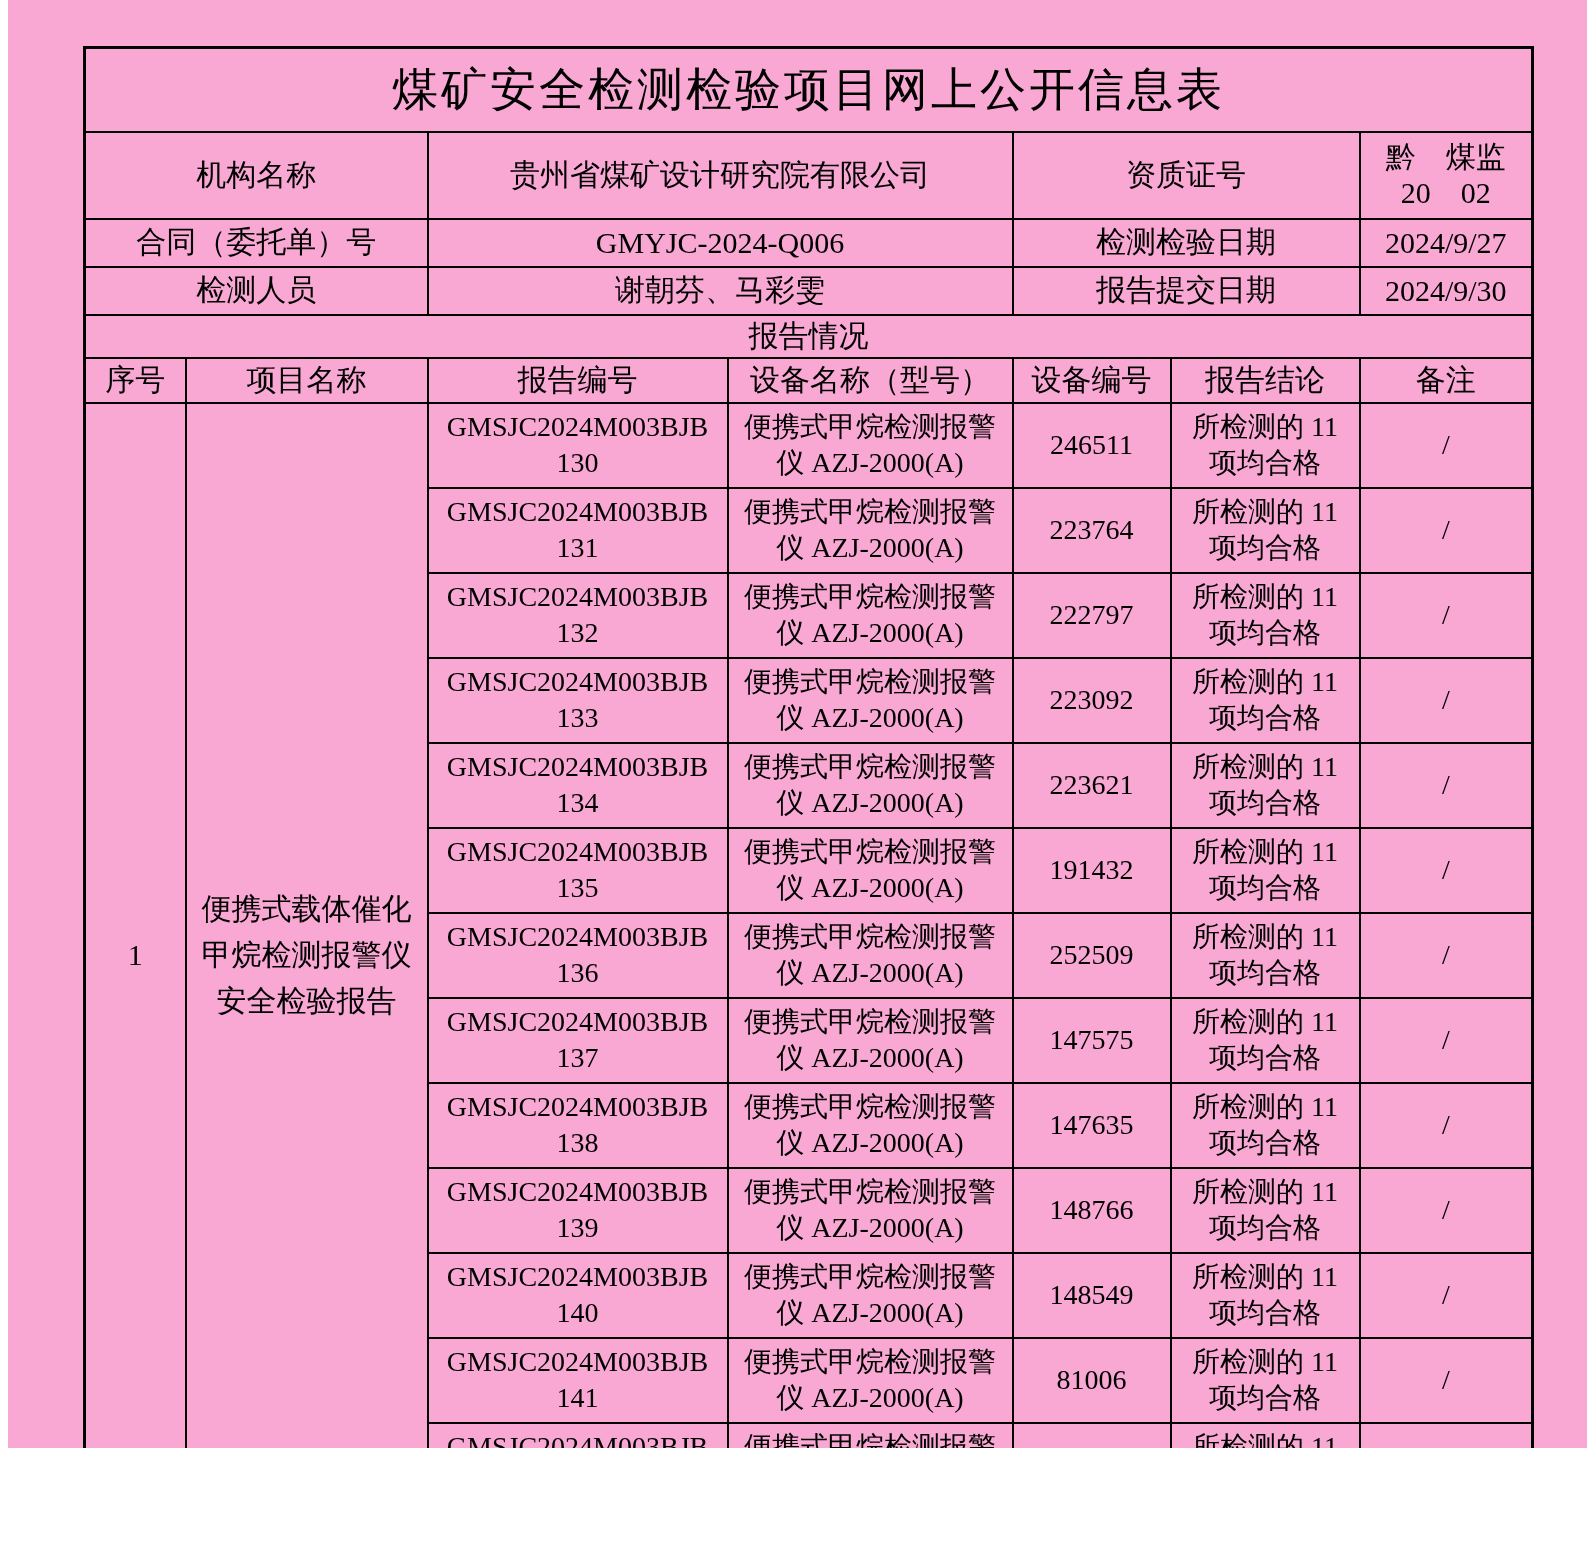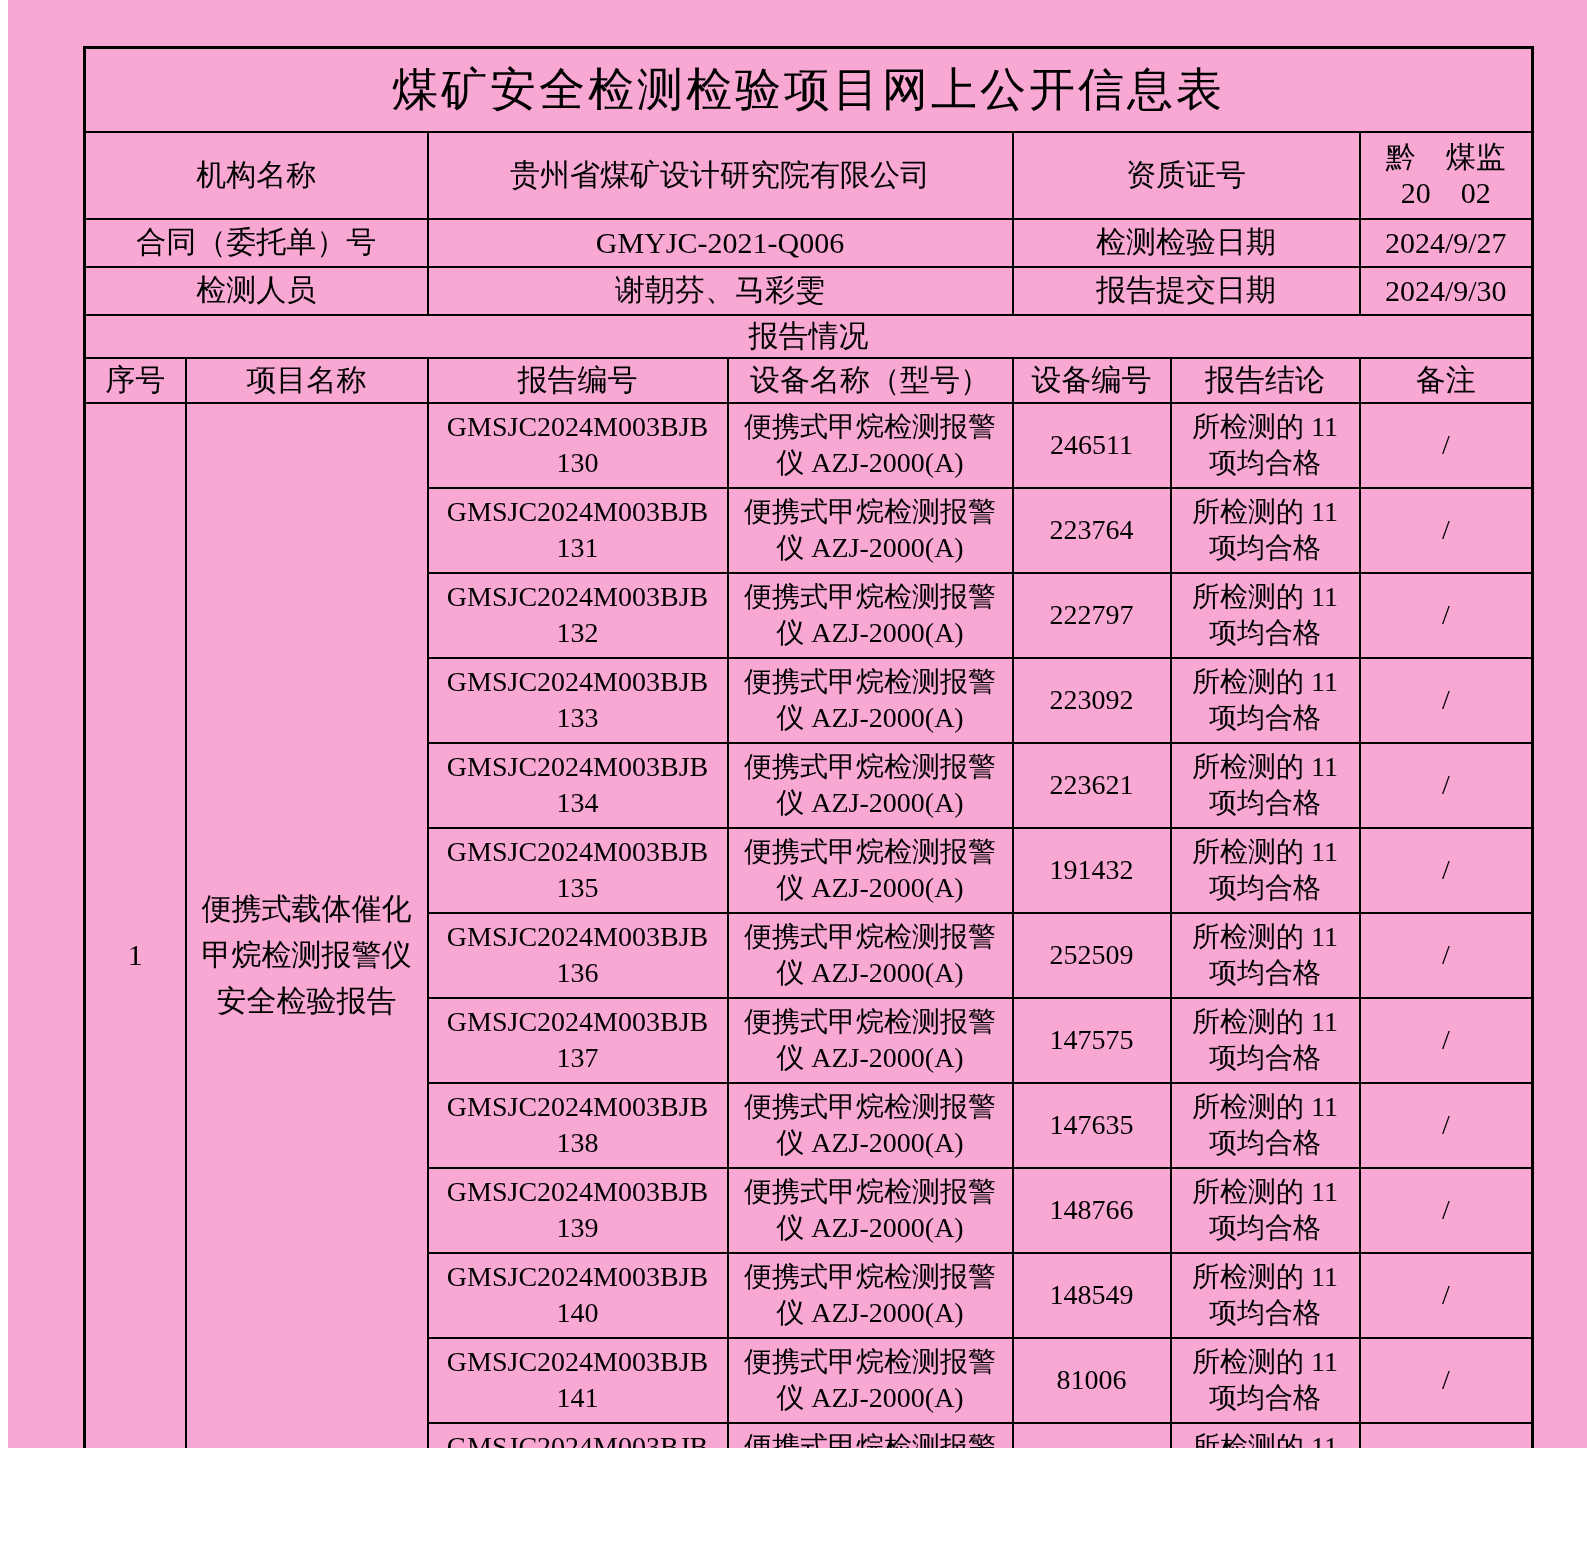--- a/index.html
+++ b/index.html
@@ -96,21 +96,21 @@
     <tr class="r-info1">
       <td class="info-cell" colspan="2">机构名称</td>
       <td class="info-cell" colspan="2">贵州省煤矿设计研究院有限公司</td>
       <td class="info-cell" colspan="2">资质证号</td>
       <td class="cert-cell">黔　煤监
 20　02</td>
     </tr>
 
     <tr class="r-info2">
       <td class="info-cell" colspan="2">合同（委托单）号</td>
-      <td class="info-cell" colspan="2">GMYJC-2021-Q006</td>
+      <td class="info-cell" colspan="2">GMYJC-2024-Q006</td>
       <td class="info-cell" colspan="2">检测检验日期</td>
       <td class="info-cell">2024/9/27</td>
     </tr>
 
     <tr class="r-info3">
       <td class="info-cell" colspan="2">检测人员</td>
       <td class="info-cell" colspan="2">谢朝芬、马彩雯</td>
       <td class="info-cell" colspan="2">报告提交日期</td>
       <td class="info-cell">2024/9/30</td>
     </tr>

